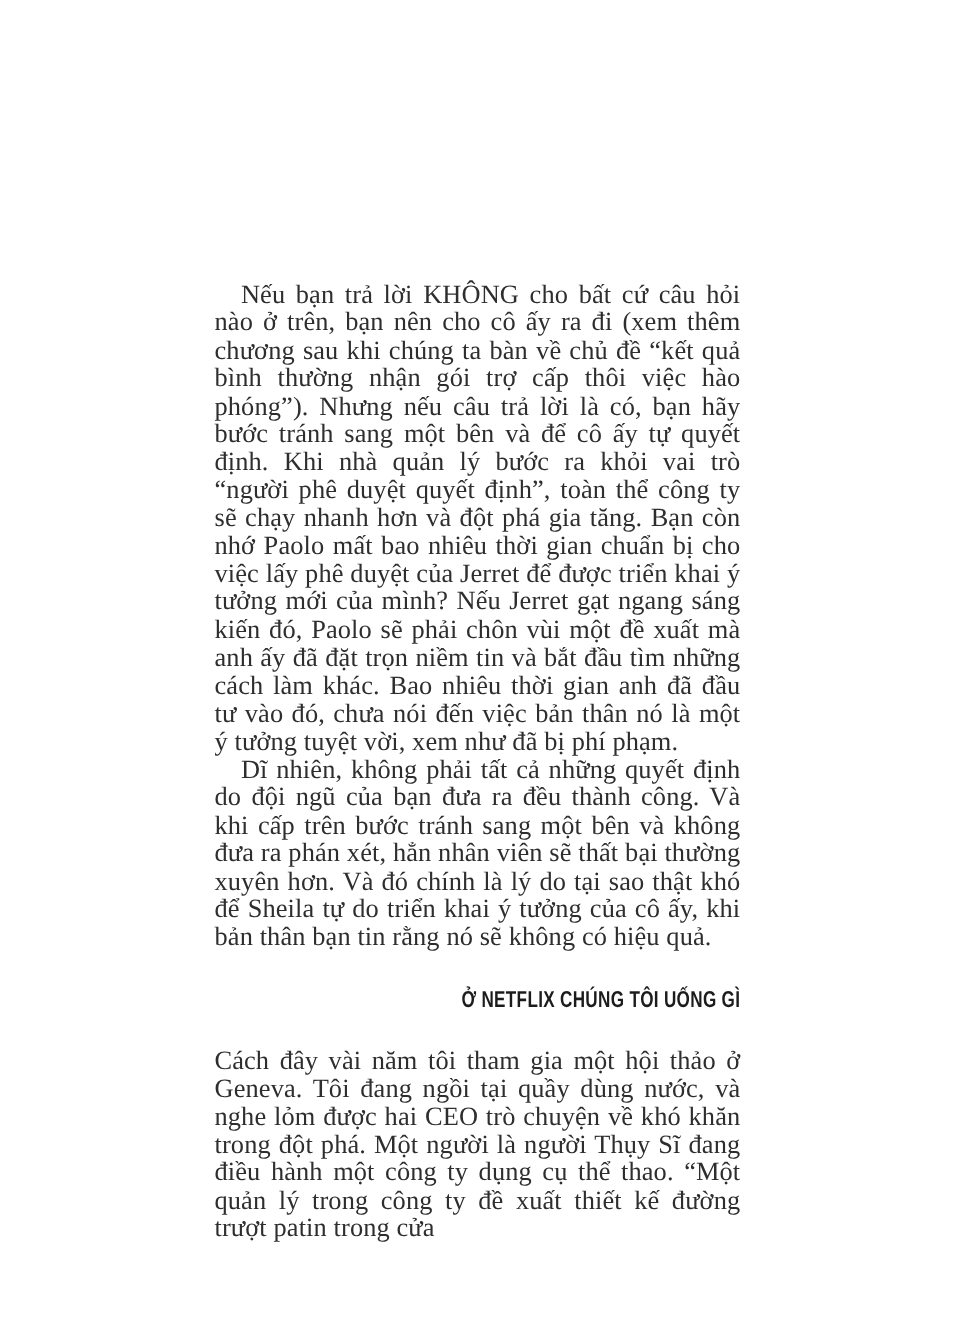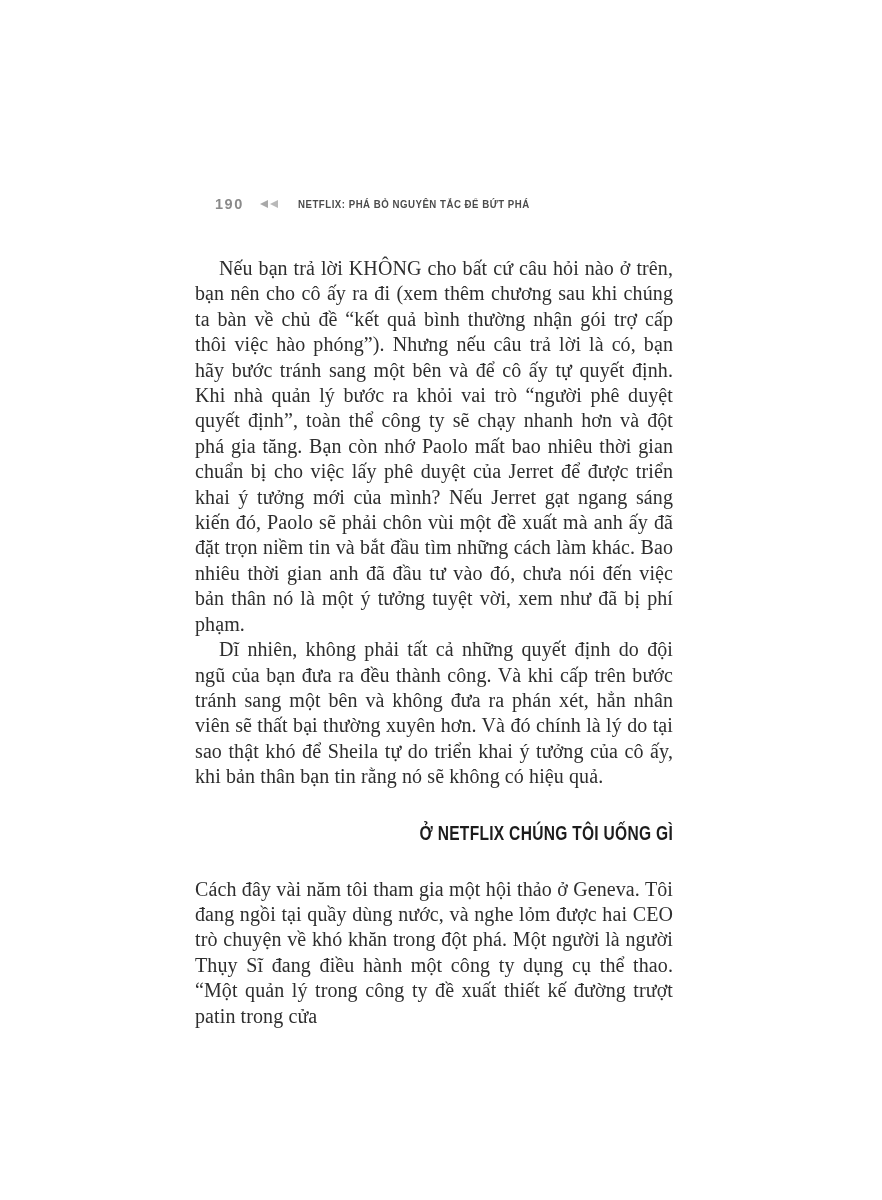--- a/index.html
+++ b/index.html
@@ -55,21 +55,21 @@
     transform-origin:left center;
   }
   
   .content{
     position:absolute;
     left:195px; top:256px;
     width:478px;
     color:var(--body-text);
   }
   .content p{
-    font-size:20px;
+    font-size:24px;
     line-height:25.4px;
     text-align:justify;
     letter-spacing:0.1px;
   }
   p.indent{ text-indent:24px; }
   .section-heading{
     margin-top:30px;
     font-family:"Liberation Sans", sans-serif;
     font-weight:bold;
     font-size:21px;
@@ -81,28 +81,20 @@
     white-space:nowrap;
     line-height:25px;
   }
   .para-after-heading{ margin-top:32px; }
 </style>
 </head>
 <body>
 
 <div class="page">
 
-  <div class="page-header">
-    <span class="page-number">190</span>
-    <span class="header-arrows">
-      <span class="tri-left"></span>
-      <span class="tri-left"></span>
-    </span>
-    <span class="running-title">NETFLIX: PHÁ BỎ NGUYÊN TẮC ĐỂ BỨT PHÁ</span>
-  </div>
 
   <div class="content">
     <p class="indent">Nếu bạn trả lời KHÔNG cho bất cứ câu hỏi nào ở trên, bạn nên cho cô ấy ra đi (xem thêm chương sau khi chúng ta bàn về chủ đề “kết quả bình thường nhận gói trợ cấp thôi việc hào phóng”). Nhưng nếu câu trả lời là có, bạn hãy bước tránh sang một bên và để cô ấy tự quyết định. Khi nhà quản lý bước ra khỏi vai trò “người phê duyệt quyết định”, toàn thể công ty sẽ chạy nhanh hơn và đột phá gia tăng. Bạn còn nhớ Paolo mất bao nhiêu thời gian chuẩn bị cho việc lấy phê duyệt của Jerret để được triển khai ý tưởng mới của mình? Nếu Jerret gạt ngang sáng kiến đó, Paolo sẽ phải chôn vùi một đề xuất mà anh ấy đã đặt trọn niềm tin và bắt đầu tìm những cách làm khác. Bao nhiêu thời gian anh đã đầu tư vào đó, chưa nói đến việc bản thân nó là một ý tưởng tuyệt vời, xem như đã bị phí phạm.</p>
     <p class="indent">Dĩ nhiên, không phải tất cả những quyết định do đội ngũ của bạn đưa ra đều thành công. Và khi cấp trên bước tránh sang một bên và không đưa ra phán xét, hẳn nhân viên sẽ thất bại thường xuyên hơn. Và đó chính là lý do tại sao thật khó để Sheila tự do triển khai ý tưởng của cô ấy, khi bản thân bạn tin rằng nó sẽ không có hiệu quả.</p>
     <h2 class="section-heading">Ở NETFLIX CHÚNG TÔI UỐNG GÌ</h2>
     <p class="para-after-heading">Cách đây vài năm tôi tham gia một hội thảo ở Geneva. Tôi đang ngồi tại quầy dùng nước, và nghe lỏm được hai CEO trò chuyện về khó khăn trong đột phá. Một người là người Thụy Sĩ đang điều hành một công ty dụng cụ thể thao. “Một quản lý trong công ty đề xuất thiết kế đường trượt patin trong cửa</p>
   </div>
 
 </div>
 

